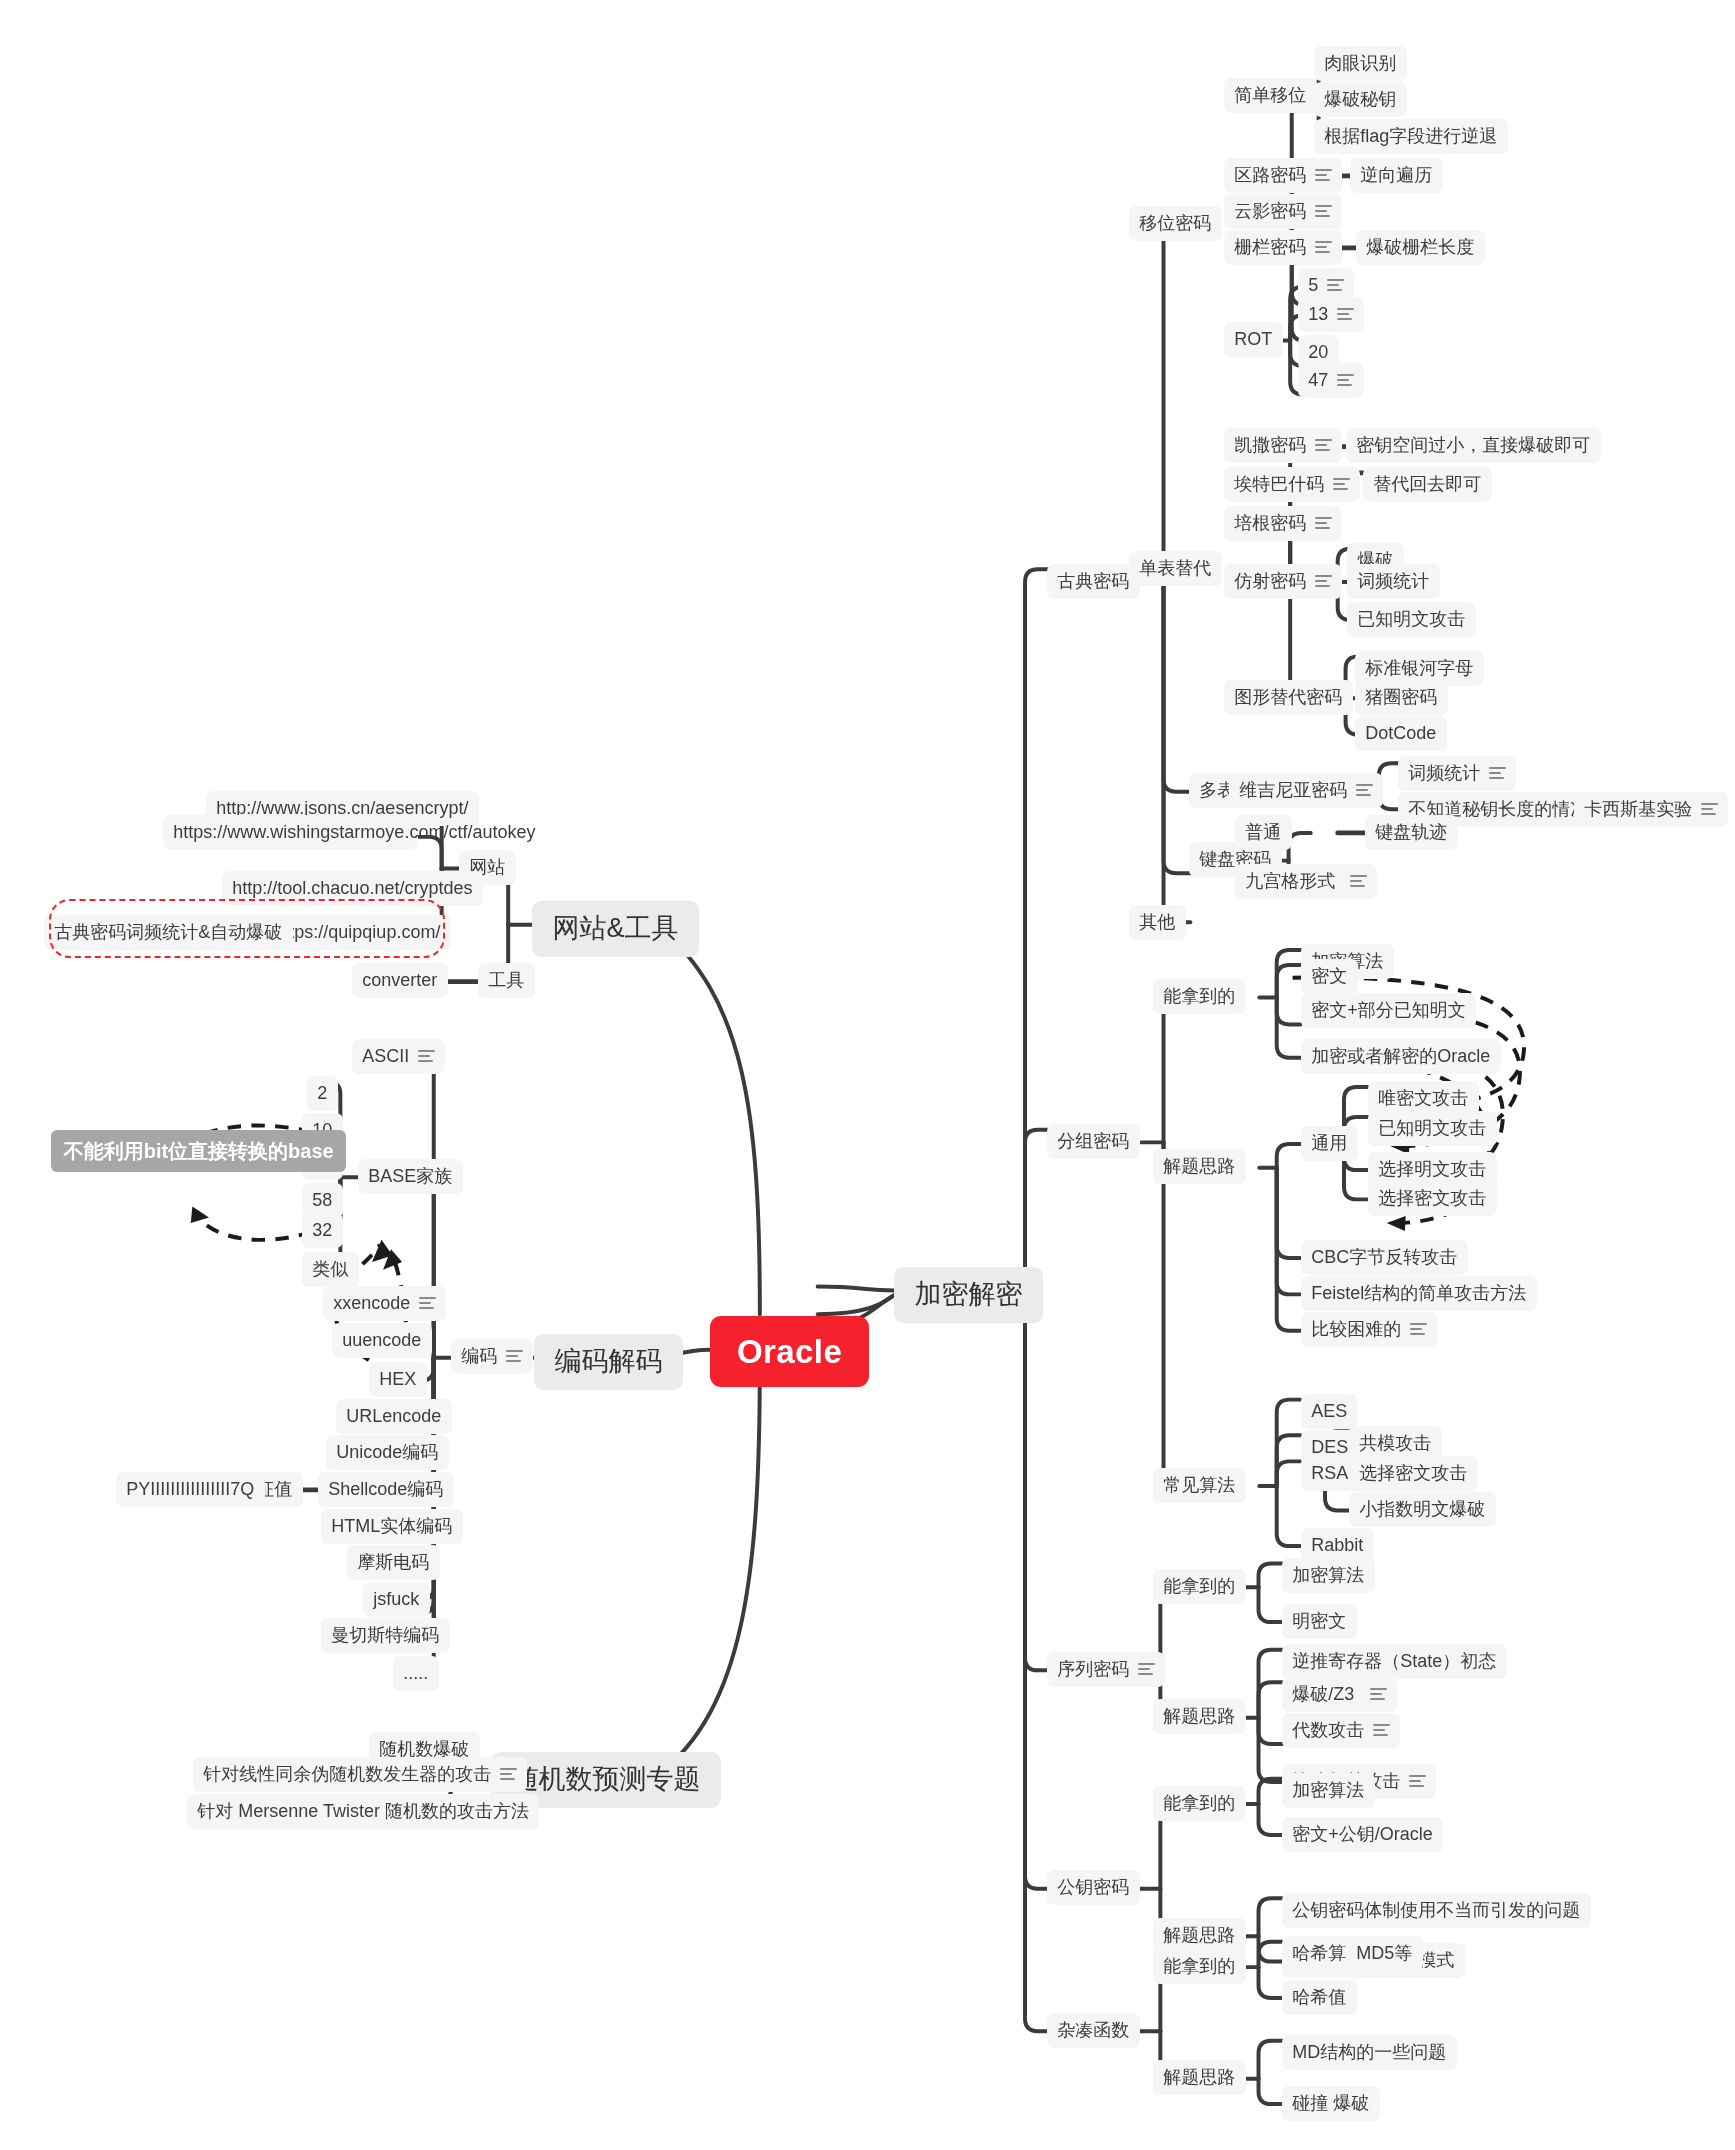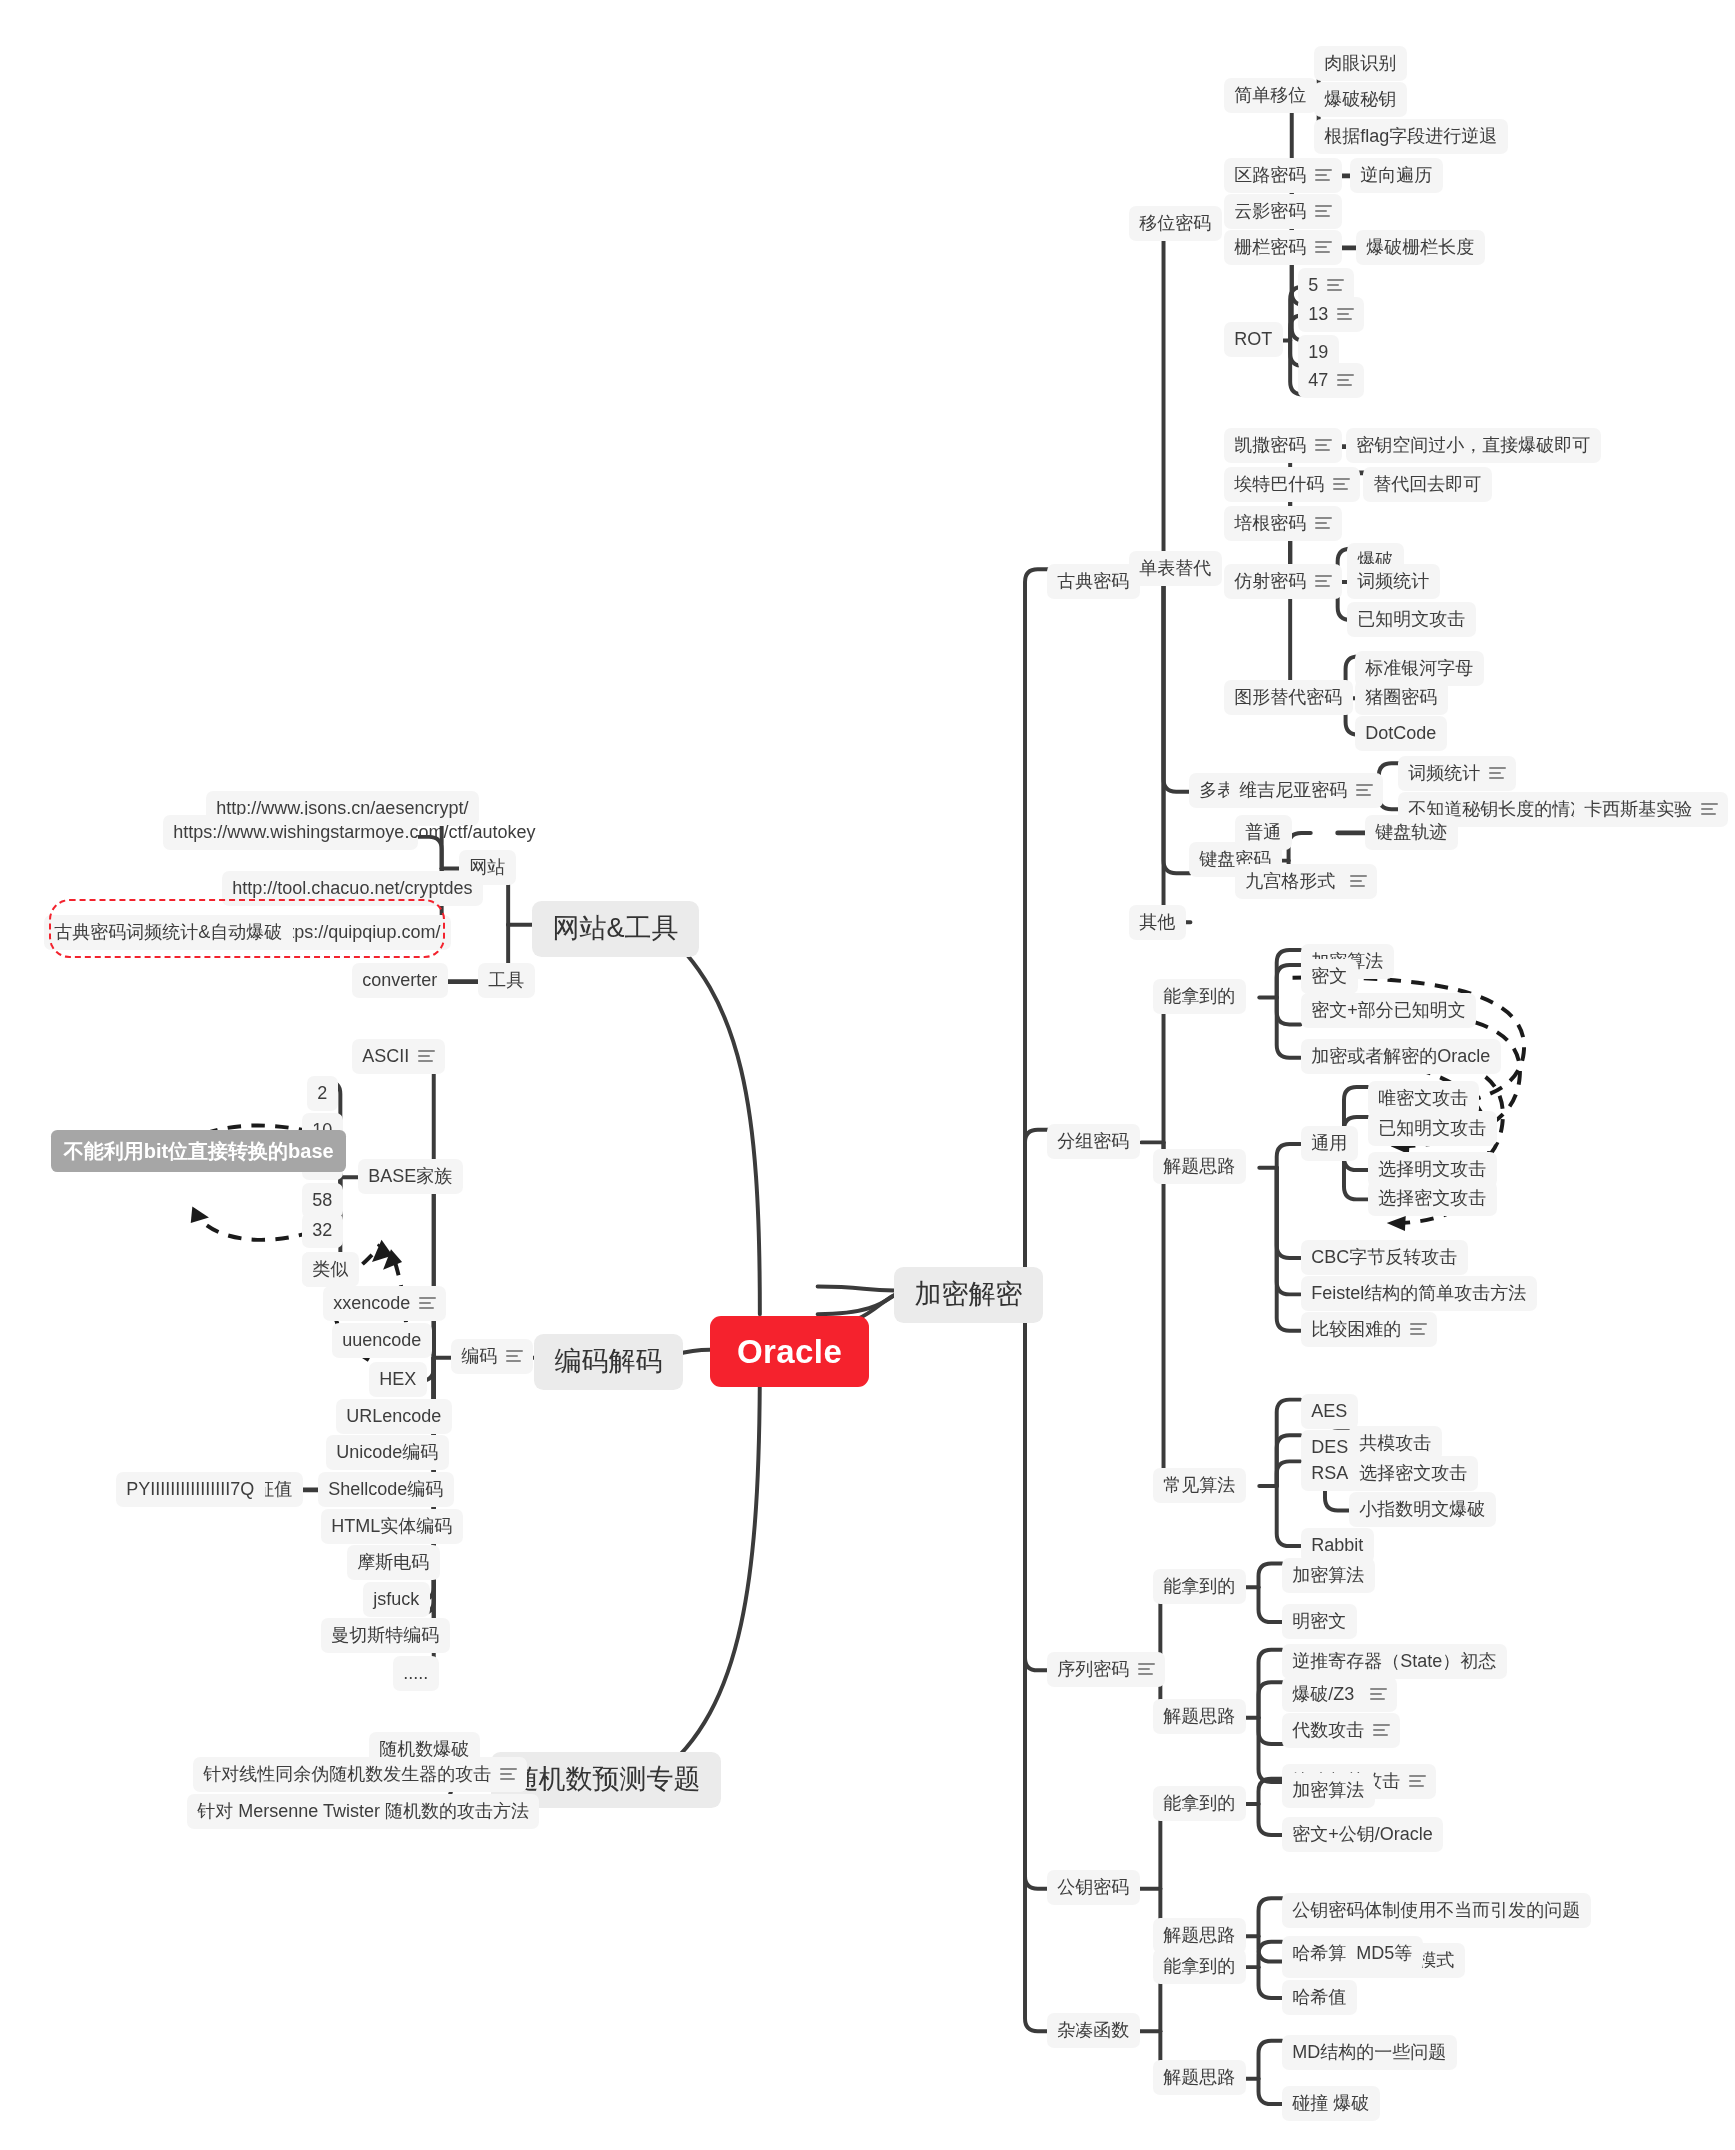--- a/index.html
+++ b/index.html
@@ -418,21 +418,21 @@
 </div>
 <div class="node" style="left:1298px;top:297px;">
   <span>13</span>
   <span class="noteicon">
         <i></i>
         <i></i>
         <i></i>
       </span>
 </div>
 <div class="node" style="left:1298px;top:335px;">
-  <span>19</span>
+  <span>20</span>
 </div>
 <div class="node" style="left:1298px;top:363px;">
   <span>47</span>
   <span class="noteicon">
         <i></i>
         <i></i>
         <i></i>
       </span>
 </div>
 

